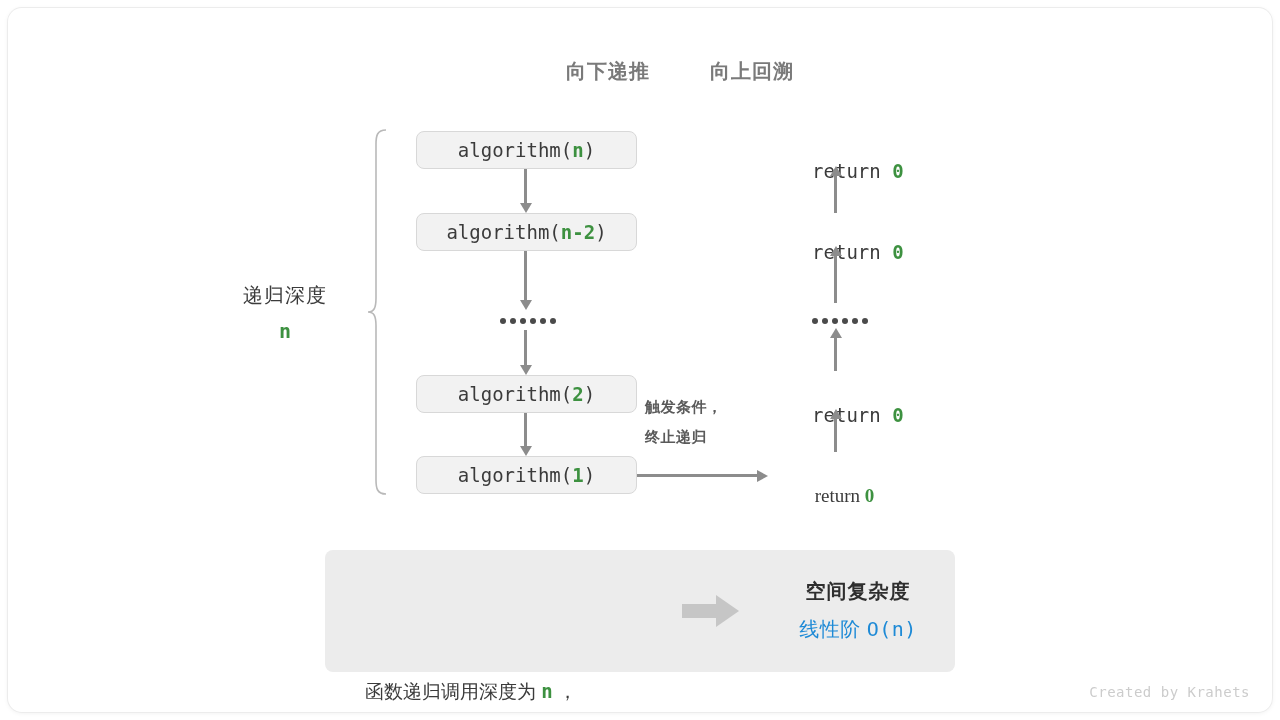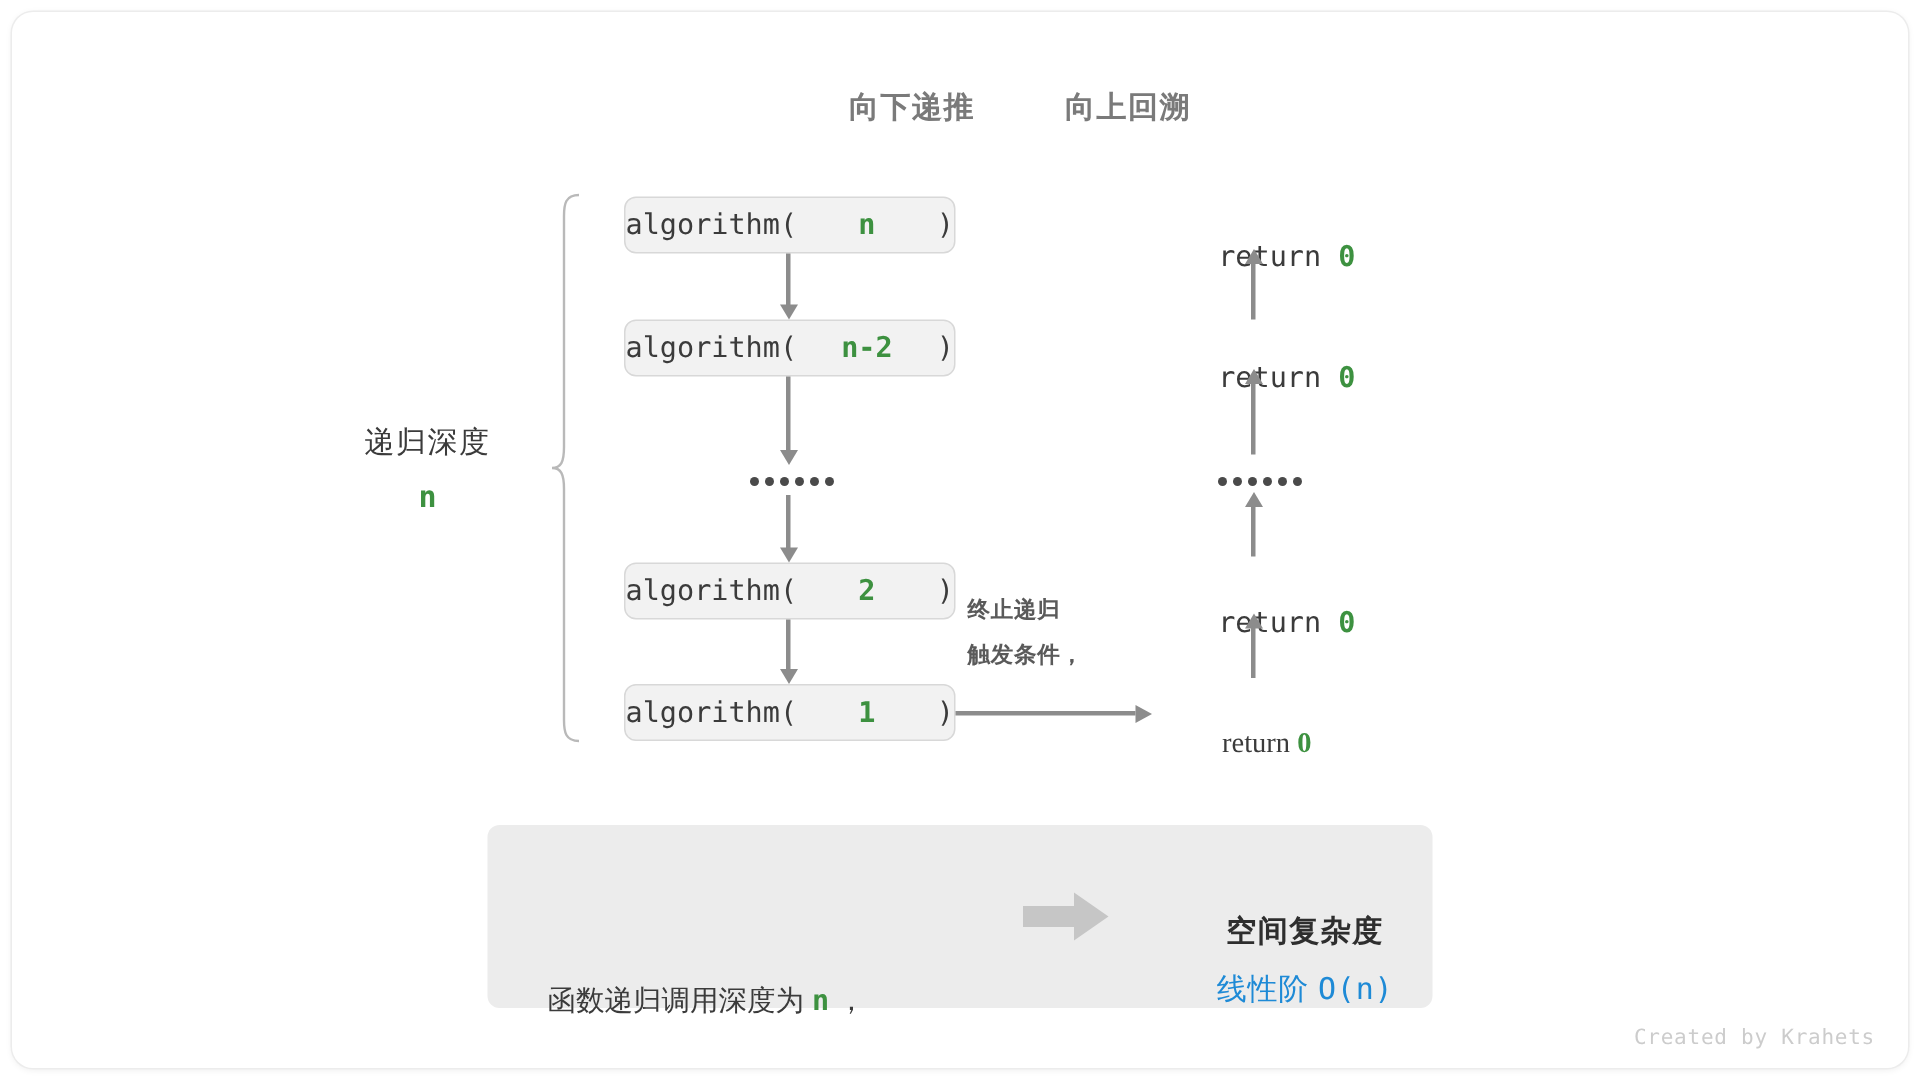--- a/index.html
+++ b/index.html
@@ -49,21 +49,21 @@
     position: absolute;
     left: 416px;
     width: 221px;
     height: 38px;
     box-sizing: border-box;
     background: #f2f2f2;
     border: 1px solid #d8d8d8;
     border-radius: 8px;
     display: flex;
     align-items: center;
-    justify-content: space-between;
+    justify-content: center;
     font-family: "DejaVu Sans Mono", monospace;
     font-size: 19px;
     color: #3b3b3b;
     white-space: pre;
   }
   .call-box .arg { color: #3d9140; font-weight: bold; }
 
   
   .down-arrow {
     position: absolute;
@@ -213,38 +213,37 @@
   #summary-left {
     position: absolute;
     left: 40px;
     top: 22px;
     font-size: 19px;
     color: #3b3b3b;
     line-height: 38px;
     white-space: pre;
   }
   #summary-left .g { color: #3d9140; font-weight: bold; font-family: "DejaVu Sans Mono", monospace; }
-  #summary-left span.row { display: block; }
+  #summary-left span.row { display: block; margin-top: 24px; }
 
   #summary-arrow {
     position: absolute;
     left: 357px;
     top: 44px;
     width: 58px;
     height: 34px;
   }
 
   #summary-right {
     position: absolute;
-    left: 450px;
+    left: 438px;
     top: 22px;
     width: 190px;
     text-align: center;
     line-height: 38px;
-    margin-top: 30px;
   }
   #summary-right .sr-title {
     display: block;
     font-size: 20px;
     font-weight: bold;
     color: #2e2e2e;
     letter-spacing: 1px;
   }
   #summary-right .sr-value {
     display: block;
@@ -337,22 +336,22 @@
     <span></span>
     <span></span>
     <span></span>
     <span></span>
     <span></span>
     <span></span>
   </div>
 
   <div id="trigger-arrow"></div>
   <div id="trigger-note">
+    <span>触发条件，</span>
     <span>终止递归</span>
-    <span>触发条件，</span>
   </div>
 
   <div id="summary">
     <div id="summary-left">
       <span class="row"><span>函数递归调用深度为 </span><span class="g">n</span><span> ，</span></span>
       
     </div>
 
     <svg id="summary-arrow" viewBox="0 0 58 34">
       <path d="M0,10 L34,10 L34,1 L57,17 L34,33 L34,24 L0,24 Z" fill="#c6c6c6"></path>

